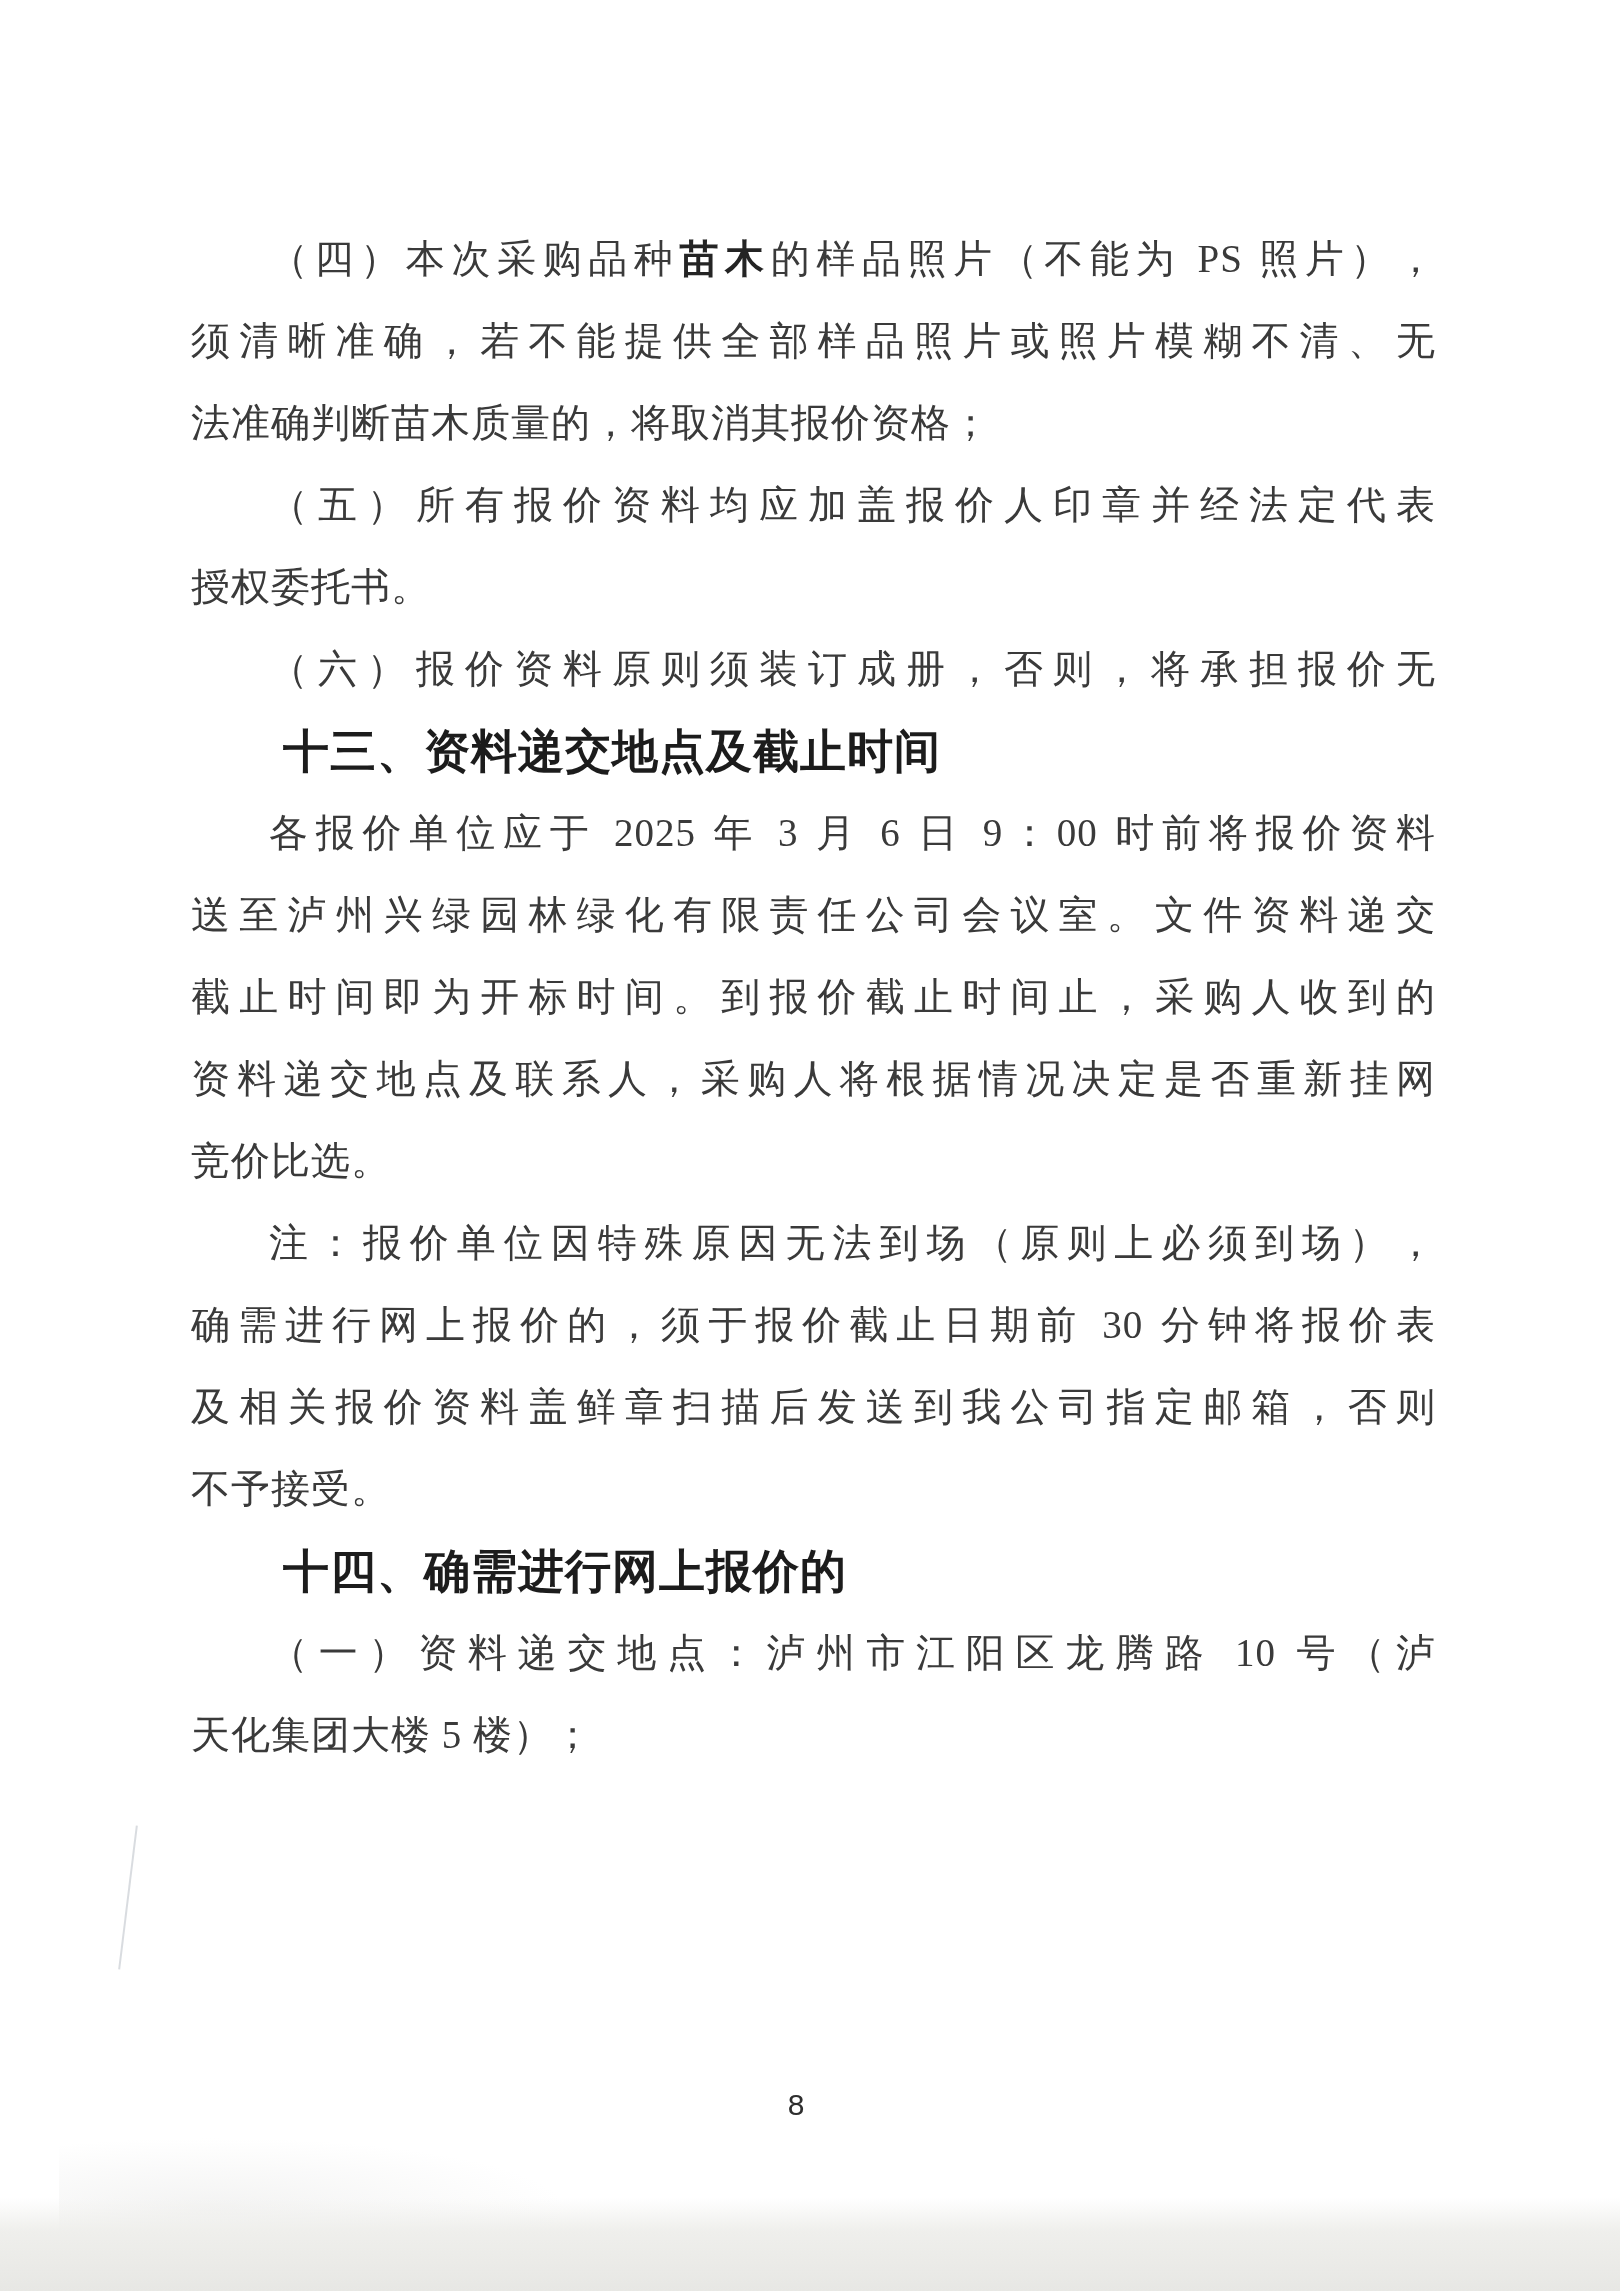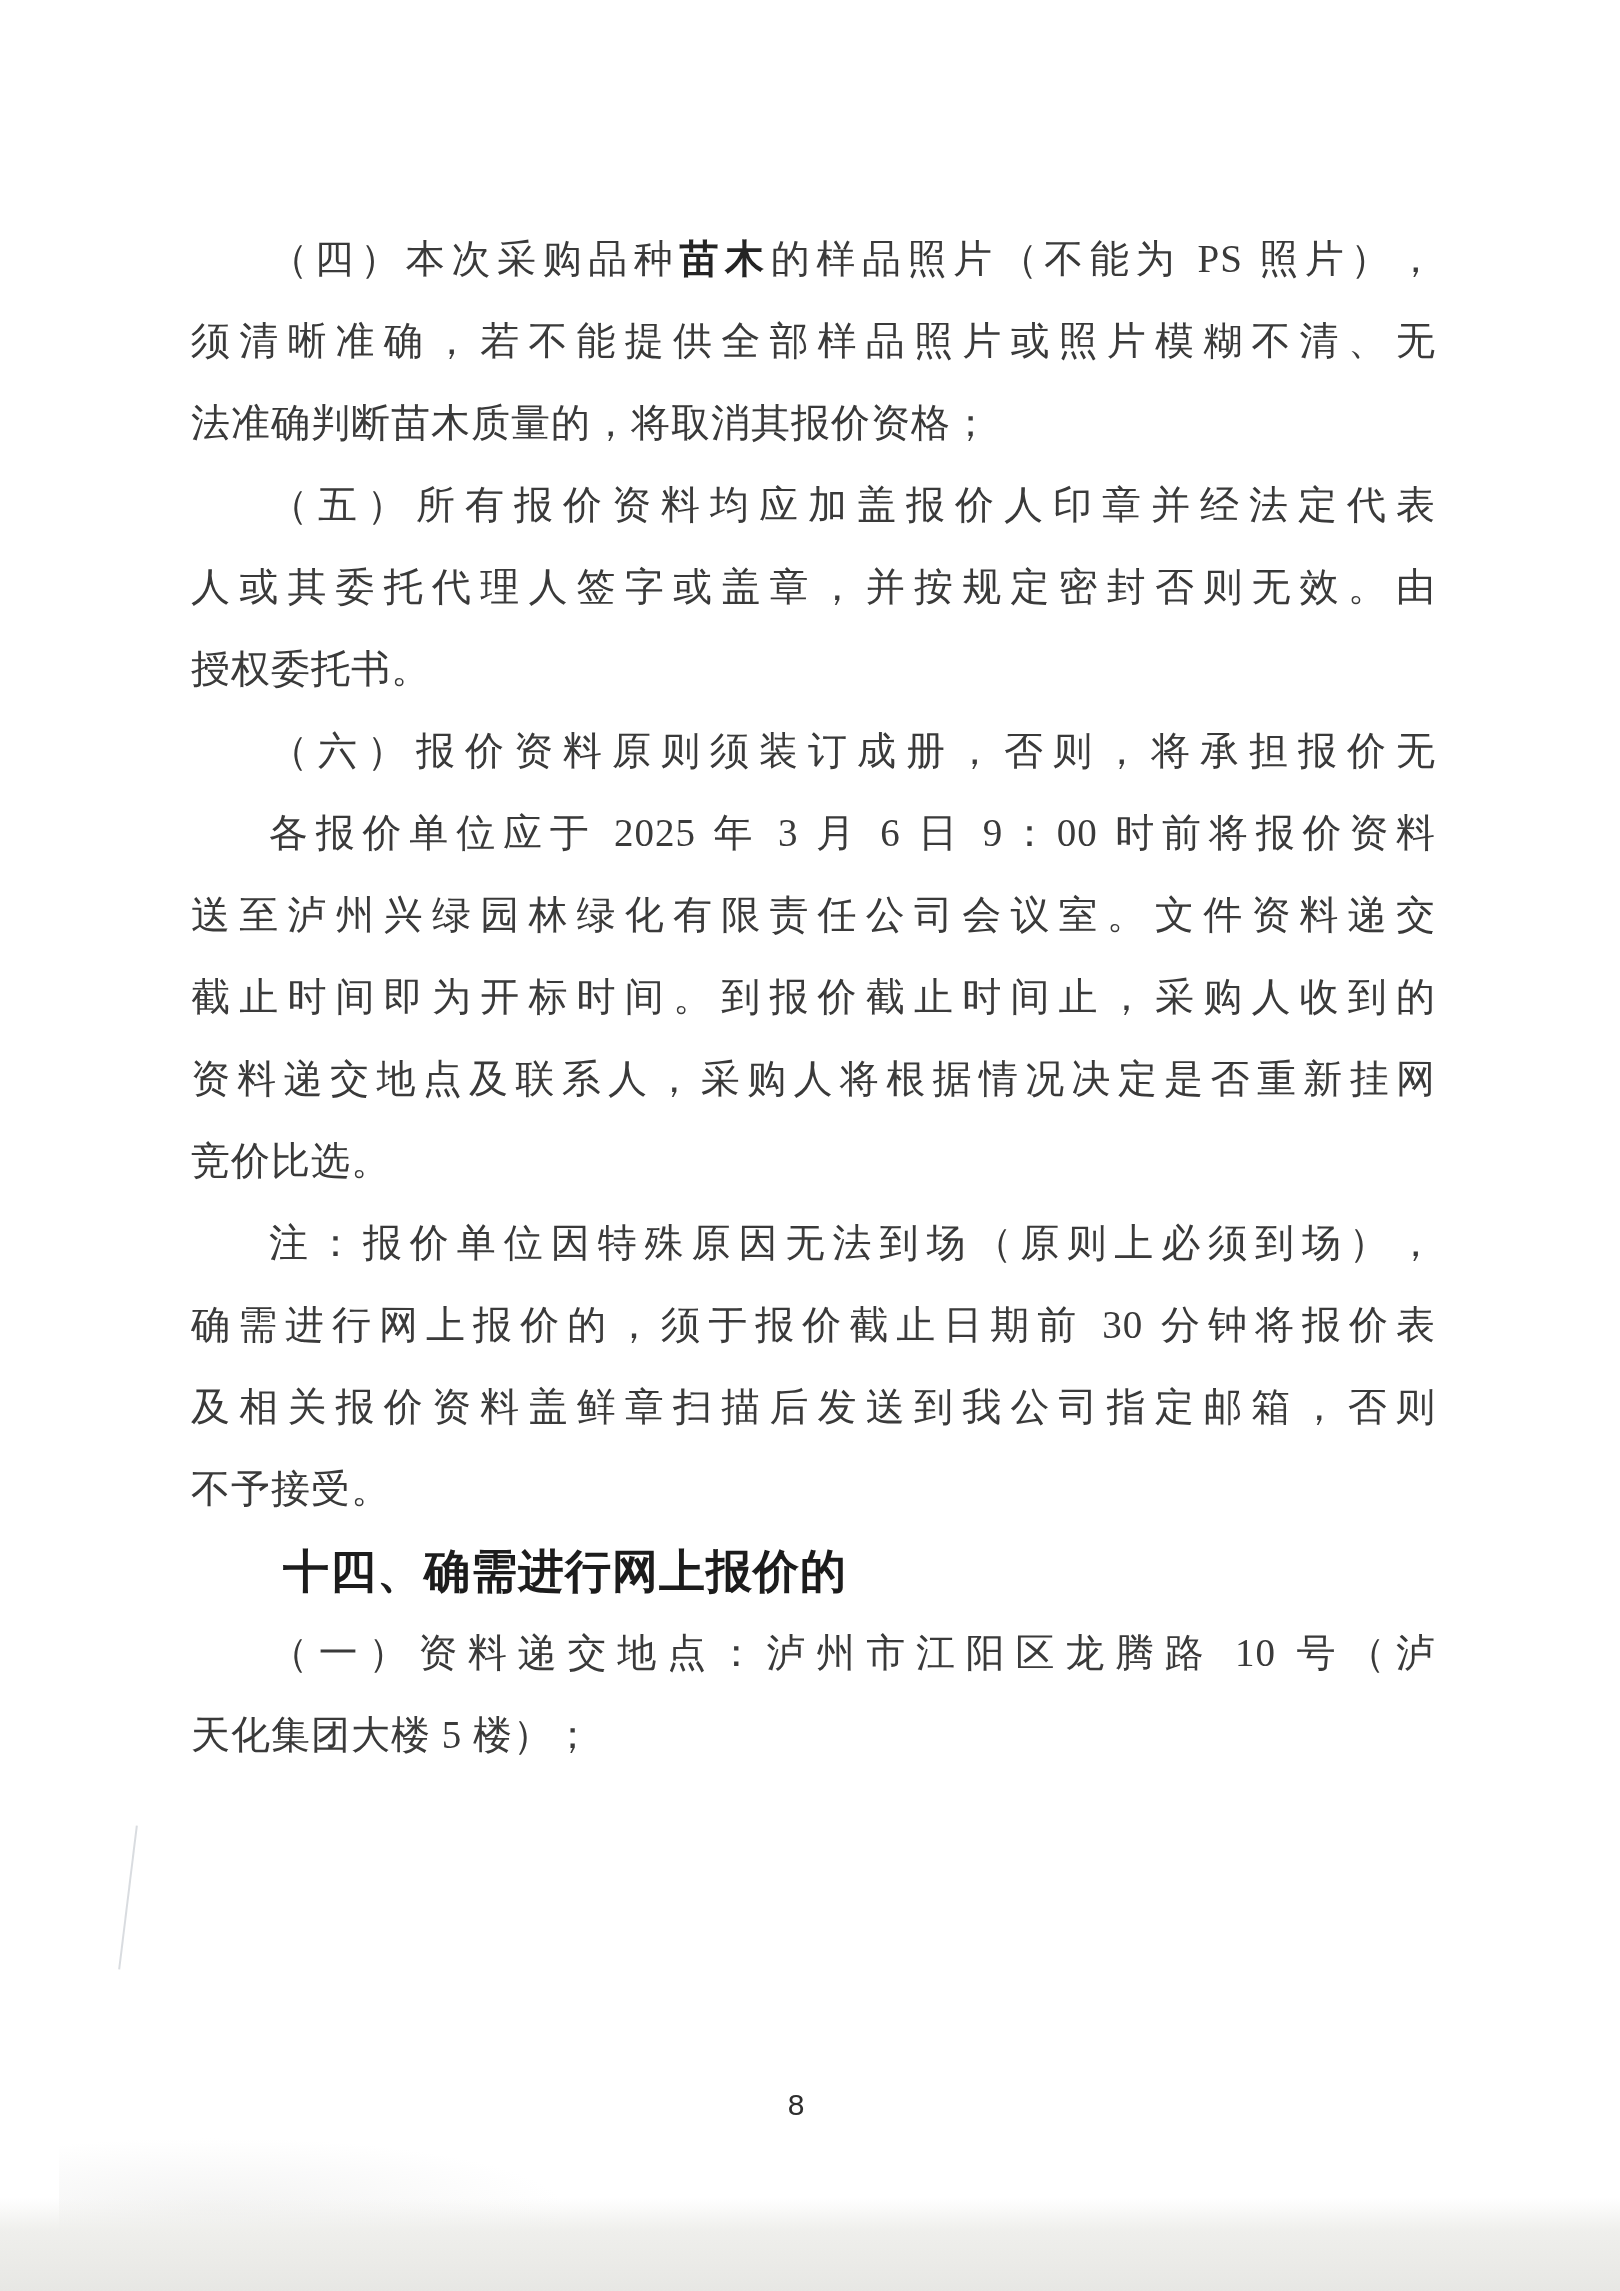--- a/index.html
+++ b/index.html
@@ -83,23 +83,23 @@
 </head>
 <body>
 
 <div class="page">
 
   <div class="text-block">
       <div class="line body indent full"><span>（四）本次采购品种</span><span class="b">苗木</span><span>的样品照片（不能为 PS 照片），</span></div>
       <div class="line body full"><span>须清晰准确，若不能提供全部样品照片或照片模糊不清、无</span></div>
       <div class="line body"><span>法准确判断苗木质量的，将取消其报价资格；</span></div>
       <div class="line body indent full"><span>（五）所有报价资料均应加盖报价人印章并经法定代表</span></div>
-      <div class="line body full"><span>人或其委托代理人签字或盖章，并按规定密封否则无效。由</span></div>
       <div class="line body"><span>授权委托书。</span></div>
       <div class="line body indent full"><span>（六）报价资料原则须装订成册，否则，将承担报价无</span></div>
+      <div class="line heading indent"><span>十三、资料递交地点及截止时间</span></div>
       <div class="line body indent full"><span>各报价单位应于 2025 年 3 月 6 日 9：00 时前将报价资料</span></div>
       <div class="line body full"><span>送至泸州兴绿园林绿化有限责任公司会议室。文件资料递交</span></div>
       <div class="line body full"><span>截止时间即为开标时间。到报价截止时间止，采购人收到的</span></div>
       <div class="line body full"><span>资料递交地点及联系人，采购人将根据情况决定是否重新挂网</span></div>
       <div class="line body"><span>竞价比选。</span></div>
       <div class="line body indent full"><span>注：报价单位因特殊原因无法到场（原则上必须到场），</span></div>
       <div class="line body full"><span>确需进行网上报价的，须于报价截止日期前 30 分钟将报价表</span></div>
       <div class="line body full"><span>及相关报价资料盖鲜章扫描后发送到我公司指定邮箱，否则</span></div>
       <div class="line body"><span>不予接受。</span></div>
       <div class="line heading indent"><span>十四、确需进行网上报价的</span></div>

